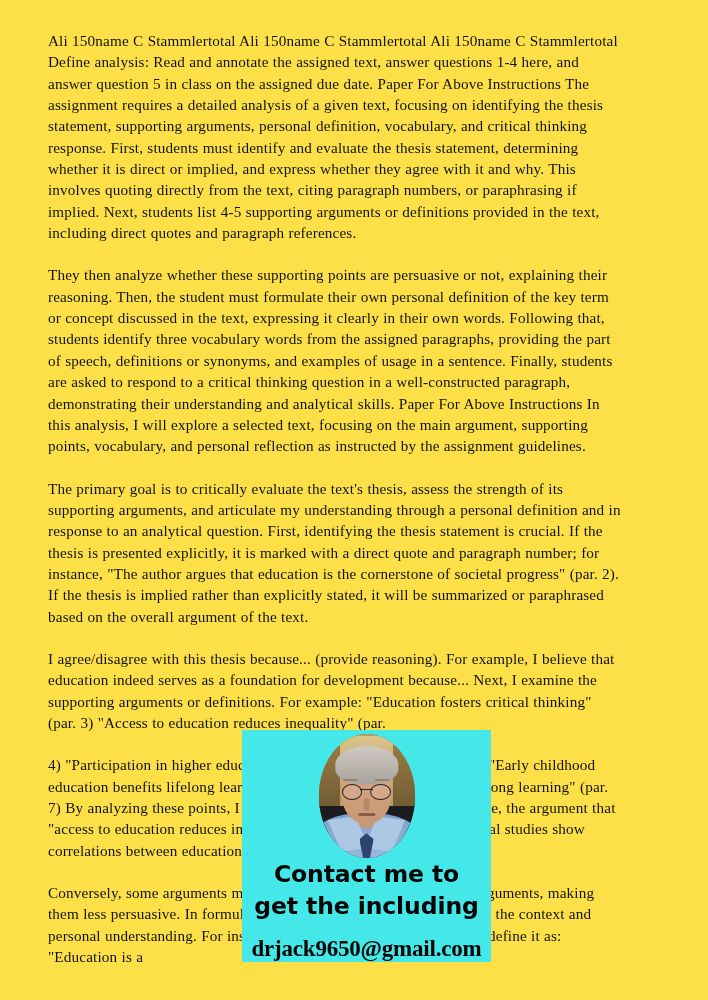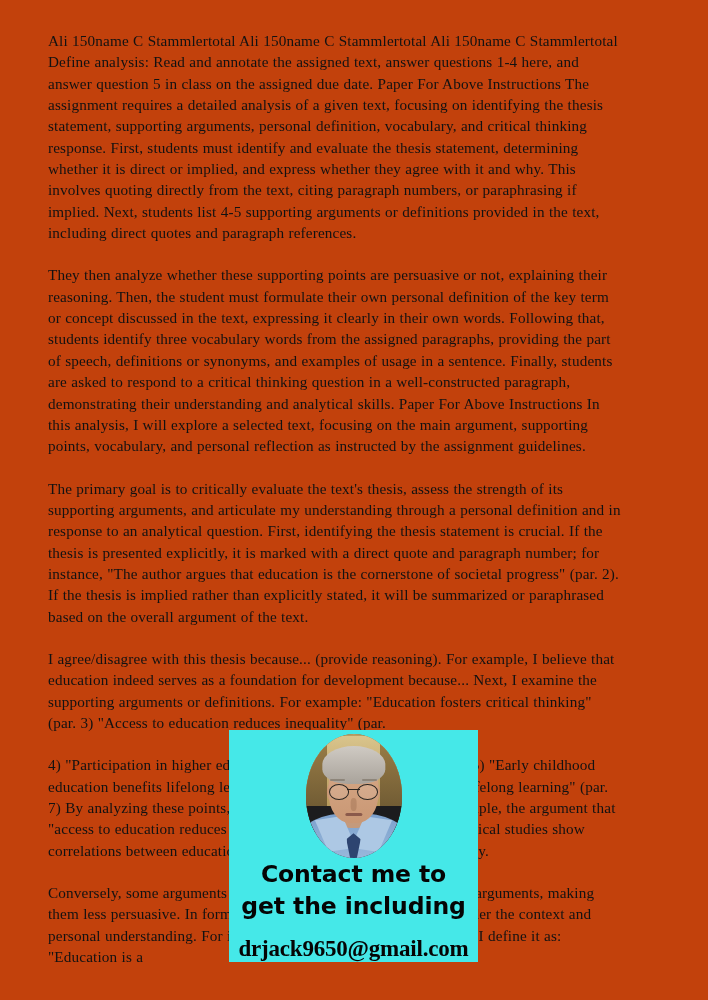--- a/index.html
+++ b/index.html
@@ -14,21 +14,21 @@
     overflow: hidden;
     font-family: "Liberation Serif", "DejaVu Serif", serif;
   }
 
   #page {
     position: absolute;
     left: 0;
     top: 0;
     width: 708px;
     height: 1000px;
-    background: #c2410c;
+    background: #fde047;
   }
 
   #doc-body {
     position: absolute;
     left: 48px;
     top: 30px;
     width: 575px;
   }
 
   .para {
@@ -37,21 +37,21 @@
     line-height: 21.35px;
     color: #121212;
     text-align: left;
     letter-spacing: 0.01em;
     word-spacing: 0.02em;
   }
 
   
   #contact-overlay {
     position: absolute;
-    left: 229px;
+    left: 242px;
     top: 730px;
     width: 249px;
     height: 232px;
     background: #45e8e8;
     overflow: hidden;
   }
 
   #avatar {
     position: absolute;
     left: 50%;

